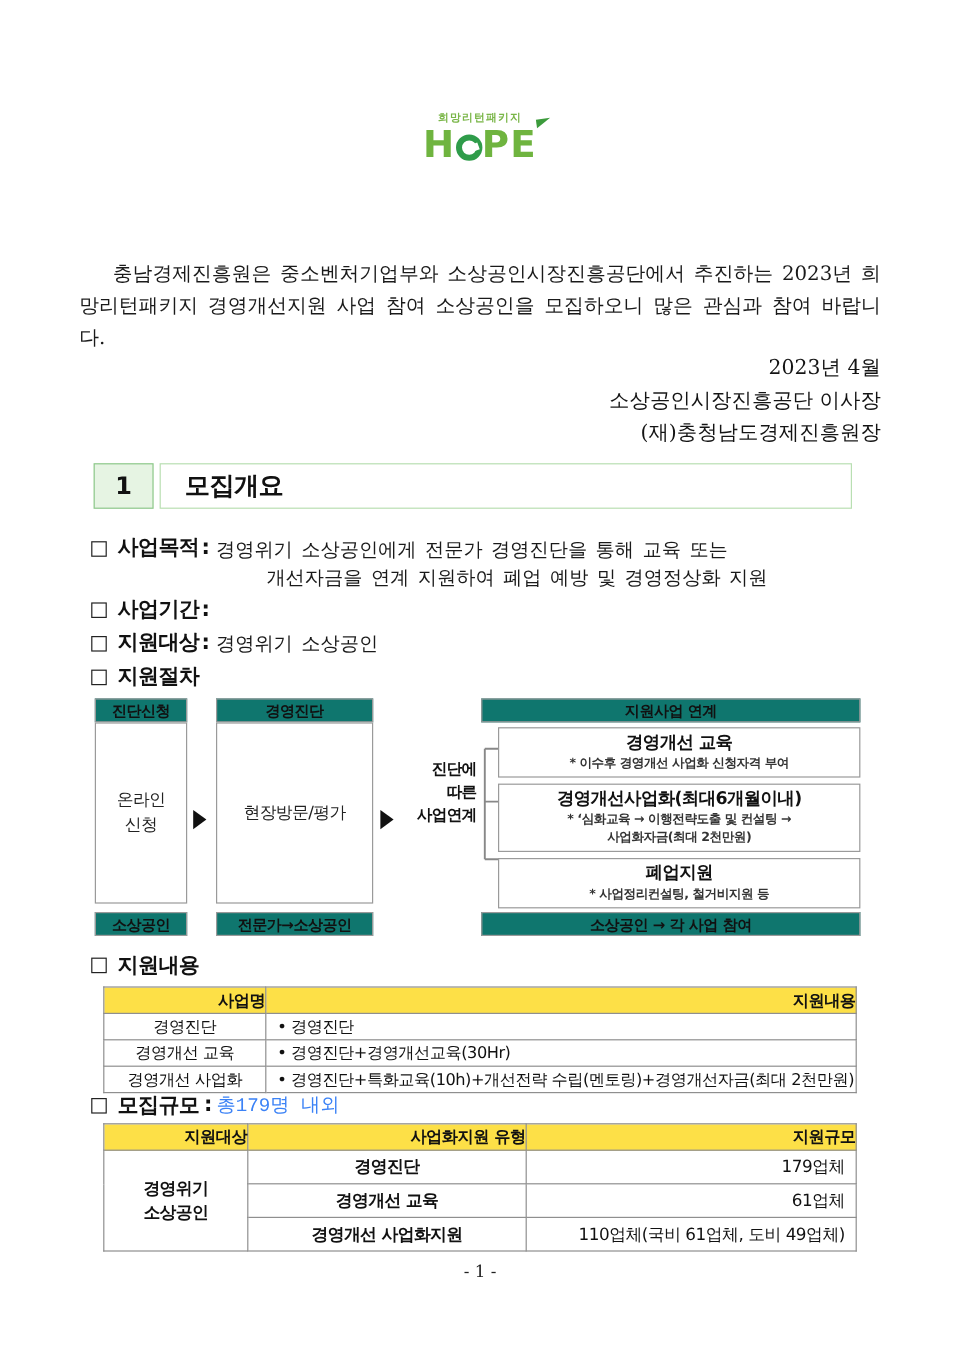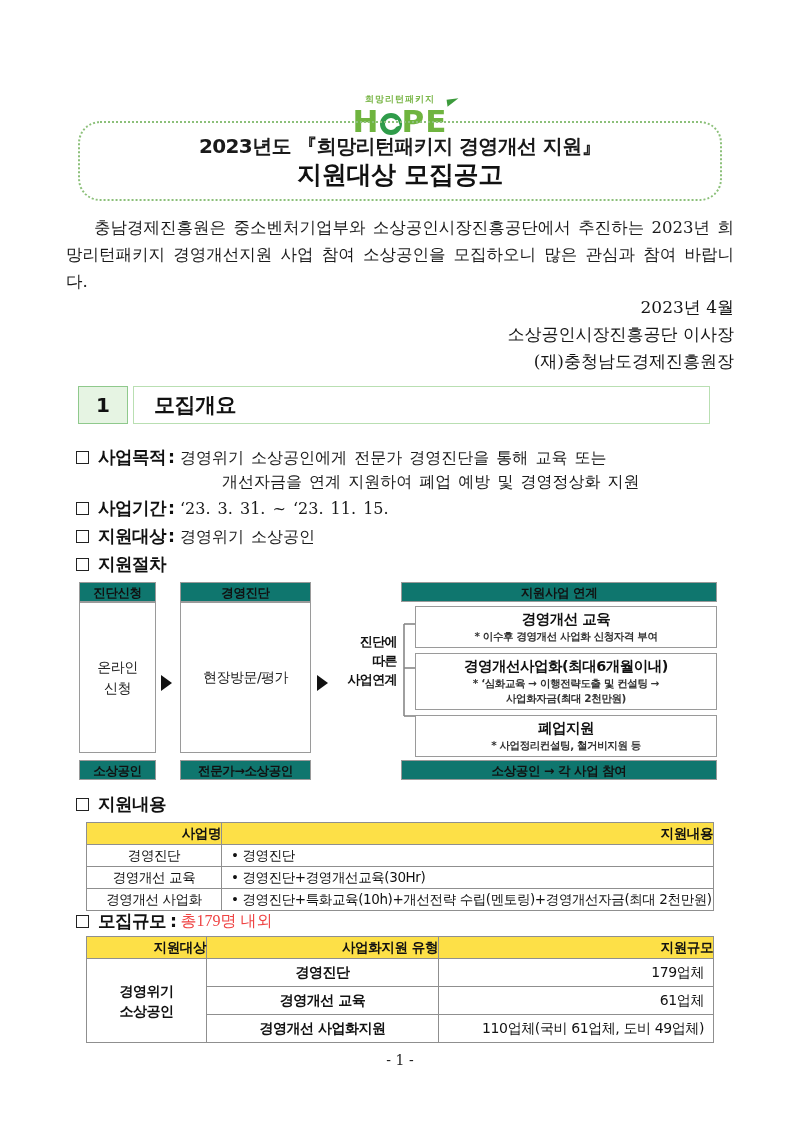--- a/index.html
+++ b/index.html
@@ -148,21 +148,21 @@
 
   .flow-foot { position: absolute; left: 0; top: 178px; width: 638px; height: 20px; }
   .ff1 { position: absolute; left: 0; width: 77px; }
   .ff2 { position: absolute; left: 101px; width: 131px; }
   .ff3 { position: absolute; left: 322px; width: 316px; }
 
   
   .sub-head { display: flex; align-items: center; }
   .sub-sq { width: 13px; height: 13px; border: 1.6px solid #222; margin-right: 9px; flex: 0 0 13px; }
   .sub-txt { font-size: 17.5px; font-weight: 700; color: #111; letter-spacing: -0.5px; }
-  .sub-val { font-family: Liberation Serif, serif; font-size: 16px; color: #ef4444; margin-left: 4px; }
+  .sub-val { font-family: Liberation Mono, monospace; font-size: 16px; color: #3b82f6; margin-left: 4px; }
 
   .head-support { position: absolute; left: 76px; top: 792px; }
   .head-scale { position: absolute; left: 76px; top: 909px; }
 
   
   table { border-collapse: collapse; position: absolute; }
   th, td { border: 1px solid #8f8f8f; padding: 0; }
   .t-head { background: #fde047; font-size: 13.5px; font-weight: 700; color: #111; height: 22px; text-align: right; letter-spacing: -0.4px; }
   .t1 { left: 86px; top: 822px; width: 628px; }
   .t1 .c-name { width: 135px; text-align: center; font-size: 13.5px; color: #111; height: 22px; letter-spacing: -0.4px; }
@@ -190,24 +190,20 @@
 <div class="page">
 
   <div class="logo-wrap">
     <div class="logo-sub">희망리턴패키지</div>
     <div class="logo-main">
       <span>H</span><span class="o-ring"></span><span>PE</span>
       <span class="logo-leaf"></span>
     </div>
   </div>
 
-  <div class="title-box">
-    <div class="title-line1">2023년도 『희망리턴패키지 경영개선 지원』</div>
-    <div class="title-line2">지원대상 모집공고</div>
-  </div>
 
   <div class="intro">충남경제진흥원은  중소벤처기업부와  소상공인시장진흥공단에서 추진하는 2023년 희망리턴패키지 경영개선지원 사업 참여 소상공인을 모집하오니 많은 관심과 참여 바랍니다.</div>
 
   <div class="sig">
     <div>2023년 4월</div>
     <div>소상공인시장진흥공단 이사장</div>
     <div>(재)충청남도경제진흥원장</div>
   </div>
 
   <div class="sec-head">
@@ -221,21 +217,20 @@
       <div class="b-label">사업목적</div>
       <div class="b-colon">:</div>
       <div class="b-val">경영위기 소상공인에게 전문가 경영진단을 통해 교육 또는</div>
     </div>
     <div class="b-val2">개선자금을 연계 지원하여 폐업 예방 및 경영정상화 지원</div>
 
     <div class="b-row">
       <div class="b-sq"></div>
       <div class="b-label">사업기간</div>
       <div class="b-colon">:</div>
-      <div class="b-val">‘23. 3. 31. ~ ‘23. 11. 15.</div>
     </div>
 
     <div class="b-row">
       <div class="b-sq"></div>
       <div class="b-label">지원대상</div>
       <div class="b-colon">:</div>
       <div class="b-val">경영위기 소상공인</div>
     </div>
 
     <div class="b-row">

